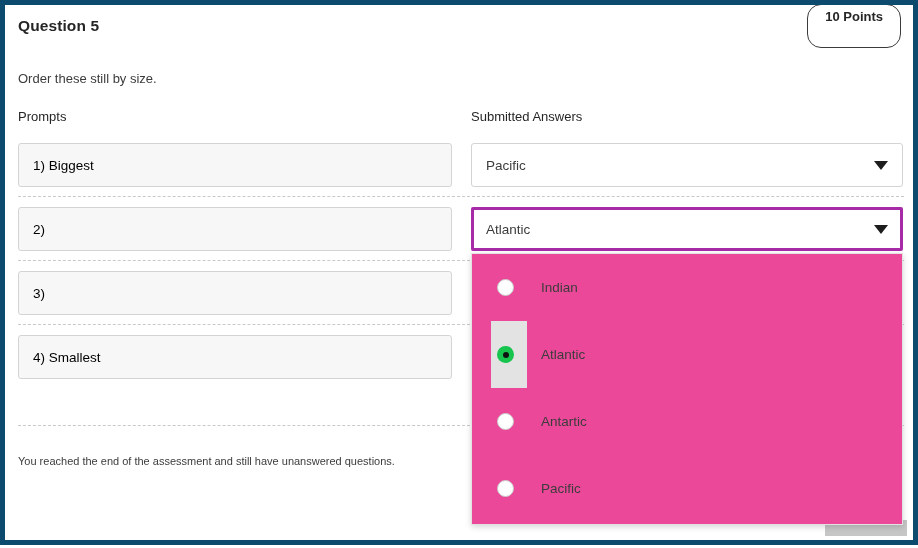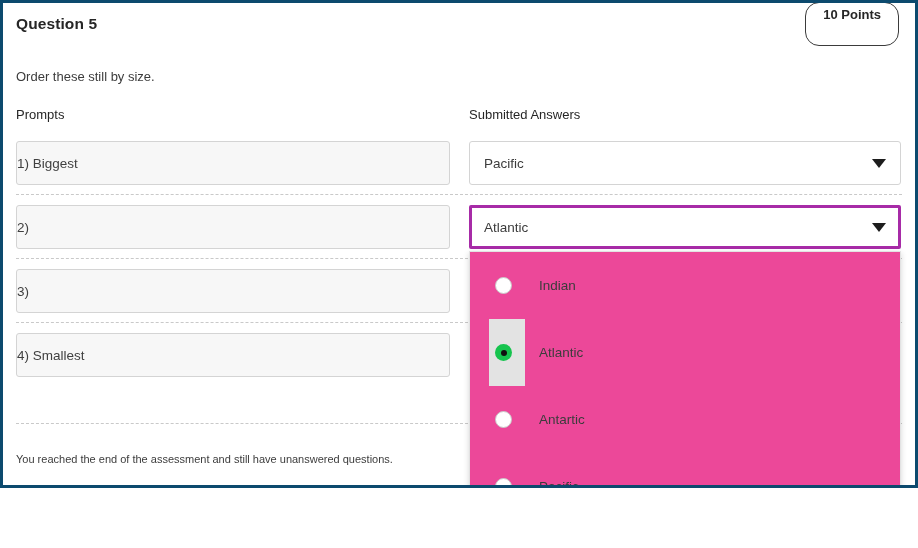--- a/index.html
+++ b/index.html
@@ -8,23 +8,23 @@
     width: 918px;
     height: 548px;
     overflow: hidden;
     background: #ffffff;
     font-family: "Liberation Sans", sans-serif;
   }
 
   #app {
     position: relative;
     width: 918px;
-    height: 488px;
-    background: #ffffff;
-    border: 3px solid #0c4a6e;
+    height: 545px;
+    background: #ffffff;
+    border: 5px solid #0c4a6e;
     overflow: hidden;
   }
 
   
   .q-header {
     position: absolute;
     left: 0; top: 0;
     width: 912px;
     height: 42px;
     display: flex;
@@ -92,22 +92,23 @@
   .prompt-box {
     position: absolute;
     left: 13px; top: 10px;
     width: 434px;
     height: 44px;
     background: #f7f7f7;
     border: 1px solid #d4d4d4;
     border-radius: 3px;
     display: flex;
     align-items: center;
+    padding-left: 14px;
     font-size: 13.5px;
-    color: #404040;
+    color: #000000;
   }
 
   .answer-select {
     position: absolute;
     left: 466px; top: 10px;
     width: 432px;
     height: 44px;
     background: #ffffff;
     border: 1px solid #d4d4d4;
     border-radius: 3px;

